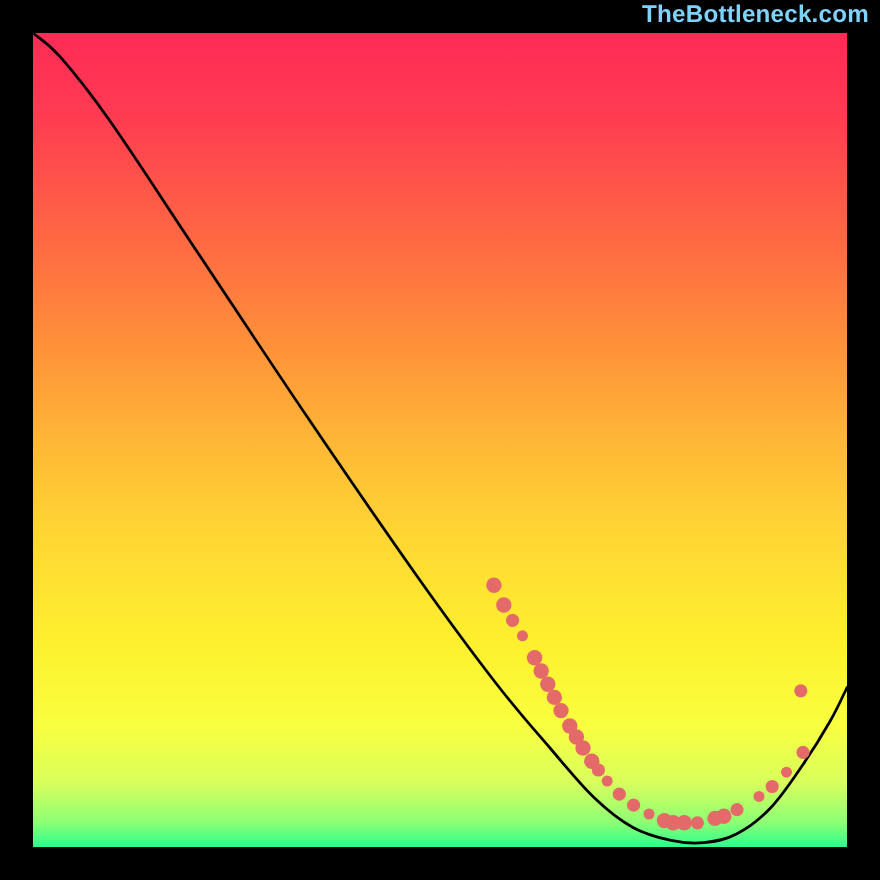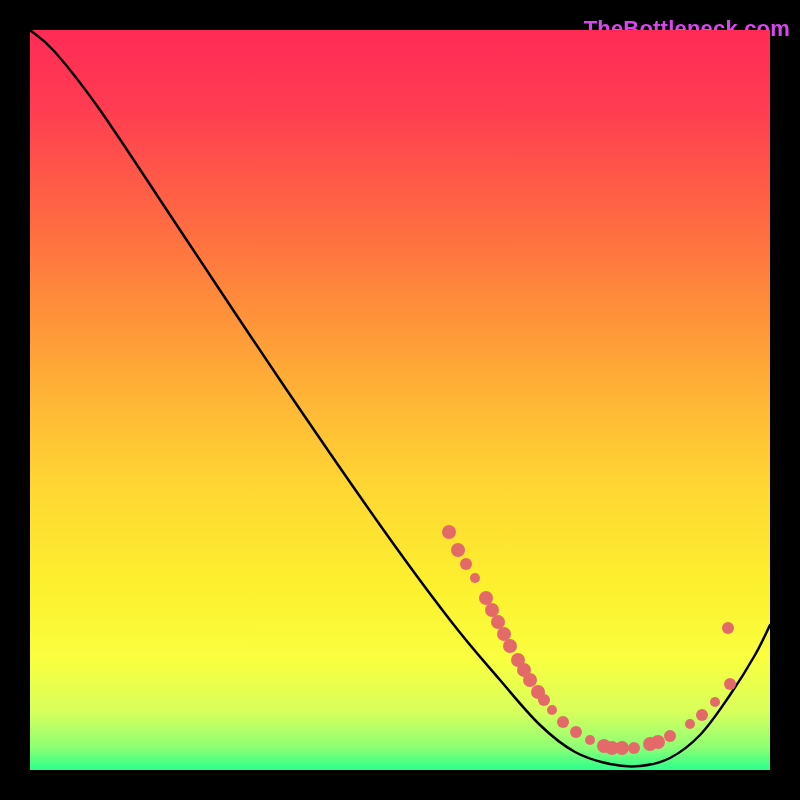--- a/index.html
+++ b/index.html
@@ -25,26 +25,26 @@
       #ffd733 62%,
       #fdf02e 75%,
       #f9ff3f 85%,
       #d9ff5c 92%,
       #8dff74 97%,
       #2bff8d 100%
     );
   }
   .watermark {
     position: absolute;
-    top: 16px;
+    top: 0;
     right: 10px;
     font-family: Arial, Helvetica, sans-serif;
     font-size: 22px;
     font-weight: 600;
-    color: #d946ef;
+    color: #7dd3fc;
     letter-spacing: 0.2px;
     user-select: none;
   }
   svg {
     position: absolute;
     left: 0;
     top: 0;
   }
 </style>
 </head>

